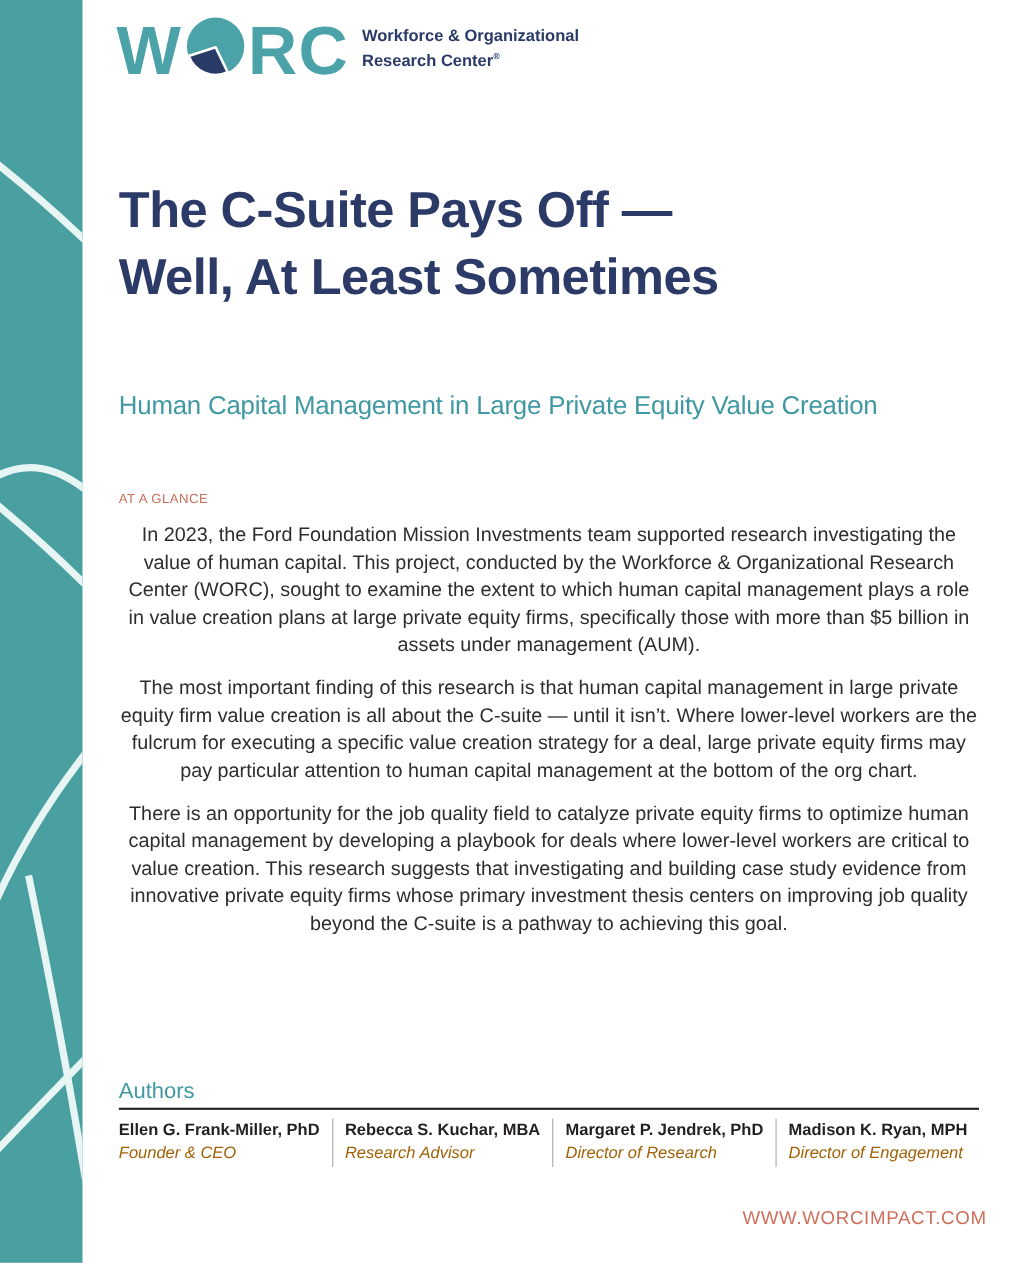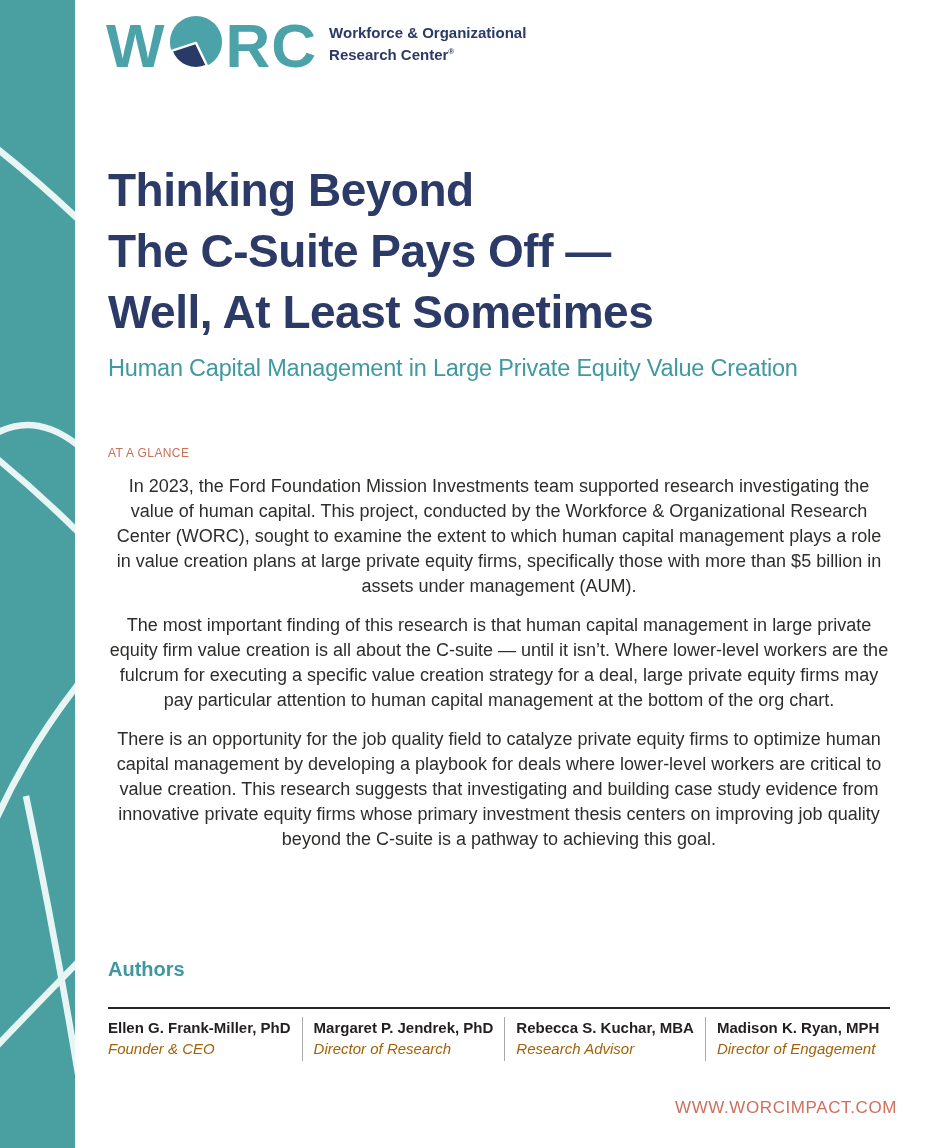--- a/index.html
+++ b/index.html
@@ -74,23 +74,23 @@
     width: 782px;
     font-size: 18px;
     line-height: 25px;
     color: #2e2d2b;
     text-align: center;
   }
   .body-copy p { margin: 0 0 14px 0; }
 
   
   .authors-heading {
-    position: absolute; left: 108px; top: 958px;
+    position: absolute; left: 108px; top: 981px;
     color: #3F98A1;
-    font-weight: bold;
+    font-weight: normal;
     font-size: 20px;
   }
   .authors-rule {
     position: absolute; left: 108px; top: 1007px;
     width: 782px; height: 2px;
     background: #262626;
   }
   .authors-row {
     position: absolute; left: 108px; top: 1017px;
     width: 782px;
@@ -153,47 +153,46 @@
     </span>
     <span>RC</span>
   </div>
   <div class="logo-tagline">
     <div>Workforce &amp; Organizational</div>
     <div><span>Research Center</span><sup>®</sup></div>
   </div>
 </div>
 
 <h1 class="title" style="margin:0;">
-  <div>Thinking Beyond</div>
   <div>The C-Suite Pays Off —</div>
   <div>Well, At Least Sometimes</div>
 </h1>
 <div class="subtitle">Human Capital Management in Large Private Equity Value Creation</div>
 
 <div class="glance-label">AT A GLANCE</div>
 <div class="body-copy">
   <p>In 2023, the Ford Foundation Mission Investments team supported research investigating the value of human capital. This project, conducted by the Workforce &amp; Organizational Research Center (WORC), sought to examine the extent to which human capital management plays a role in value creation plans at large private equity firms, specifically those with more than $5 billion in assets under management (AUM).</p>
   <p>The most important finding of this research is that human capital management in large private equity firm value creation is all about the C-suite — until it isn’t. Where lower-level workers are the fulcrum for executing a specific value creation strategy for a deal, large private equity firms may pay particular attention to human capital management at the bottom of the org chart.</p>
   <p>There is an opportunity for the job quality field to catalyze private equity firms to optimize human capital management by developing a playbook for deals where lower-level workers are critical to value creation. This research suggests that investigating and building case study evidence from innovative private equity firms whose primary investment thesis centers on improving job quality beyond the C-suite is a pathway to achieving this goal.</p>
 </div>
 
 <div class="authors-heading">Authors</div>
 <div class="authors-rule"></div>
 <div class="authors-row">
   <div class="author-col">
     <div class="author-name">Ellen G. Frank-Miller, PhD</div>
     <div class="author-title">Founder &amp; CEO</div>
   </div>
   <div class="author-col">
+    <div class="author-name">Rebecca S. Kuchar, MBA</div>
+    <div class="author-title">Research Advisor</div>
+  </div>
+  <div class="author-col">
     <div class="author-name">Margaret P. Jendrek, PhD</div>
     <div class="author-title">Director of Research</div>
-  </div>
-  <div class="author-col">
-    <div class="author-name">Rebecca S. Kuchar, MBA</div>
-    <div class="author-title">Research Advisor</div>
   </div>
   <div class="author-col">
     <div class="author-name">Madison K. Ryan, MPH</div>
     <div class="author-title">Director of Engagement</div>
   </div>
 </div>
 
 <div class="site-url">WWW.WORCIMPACT.COM</div>
 
 </body></html>

